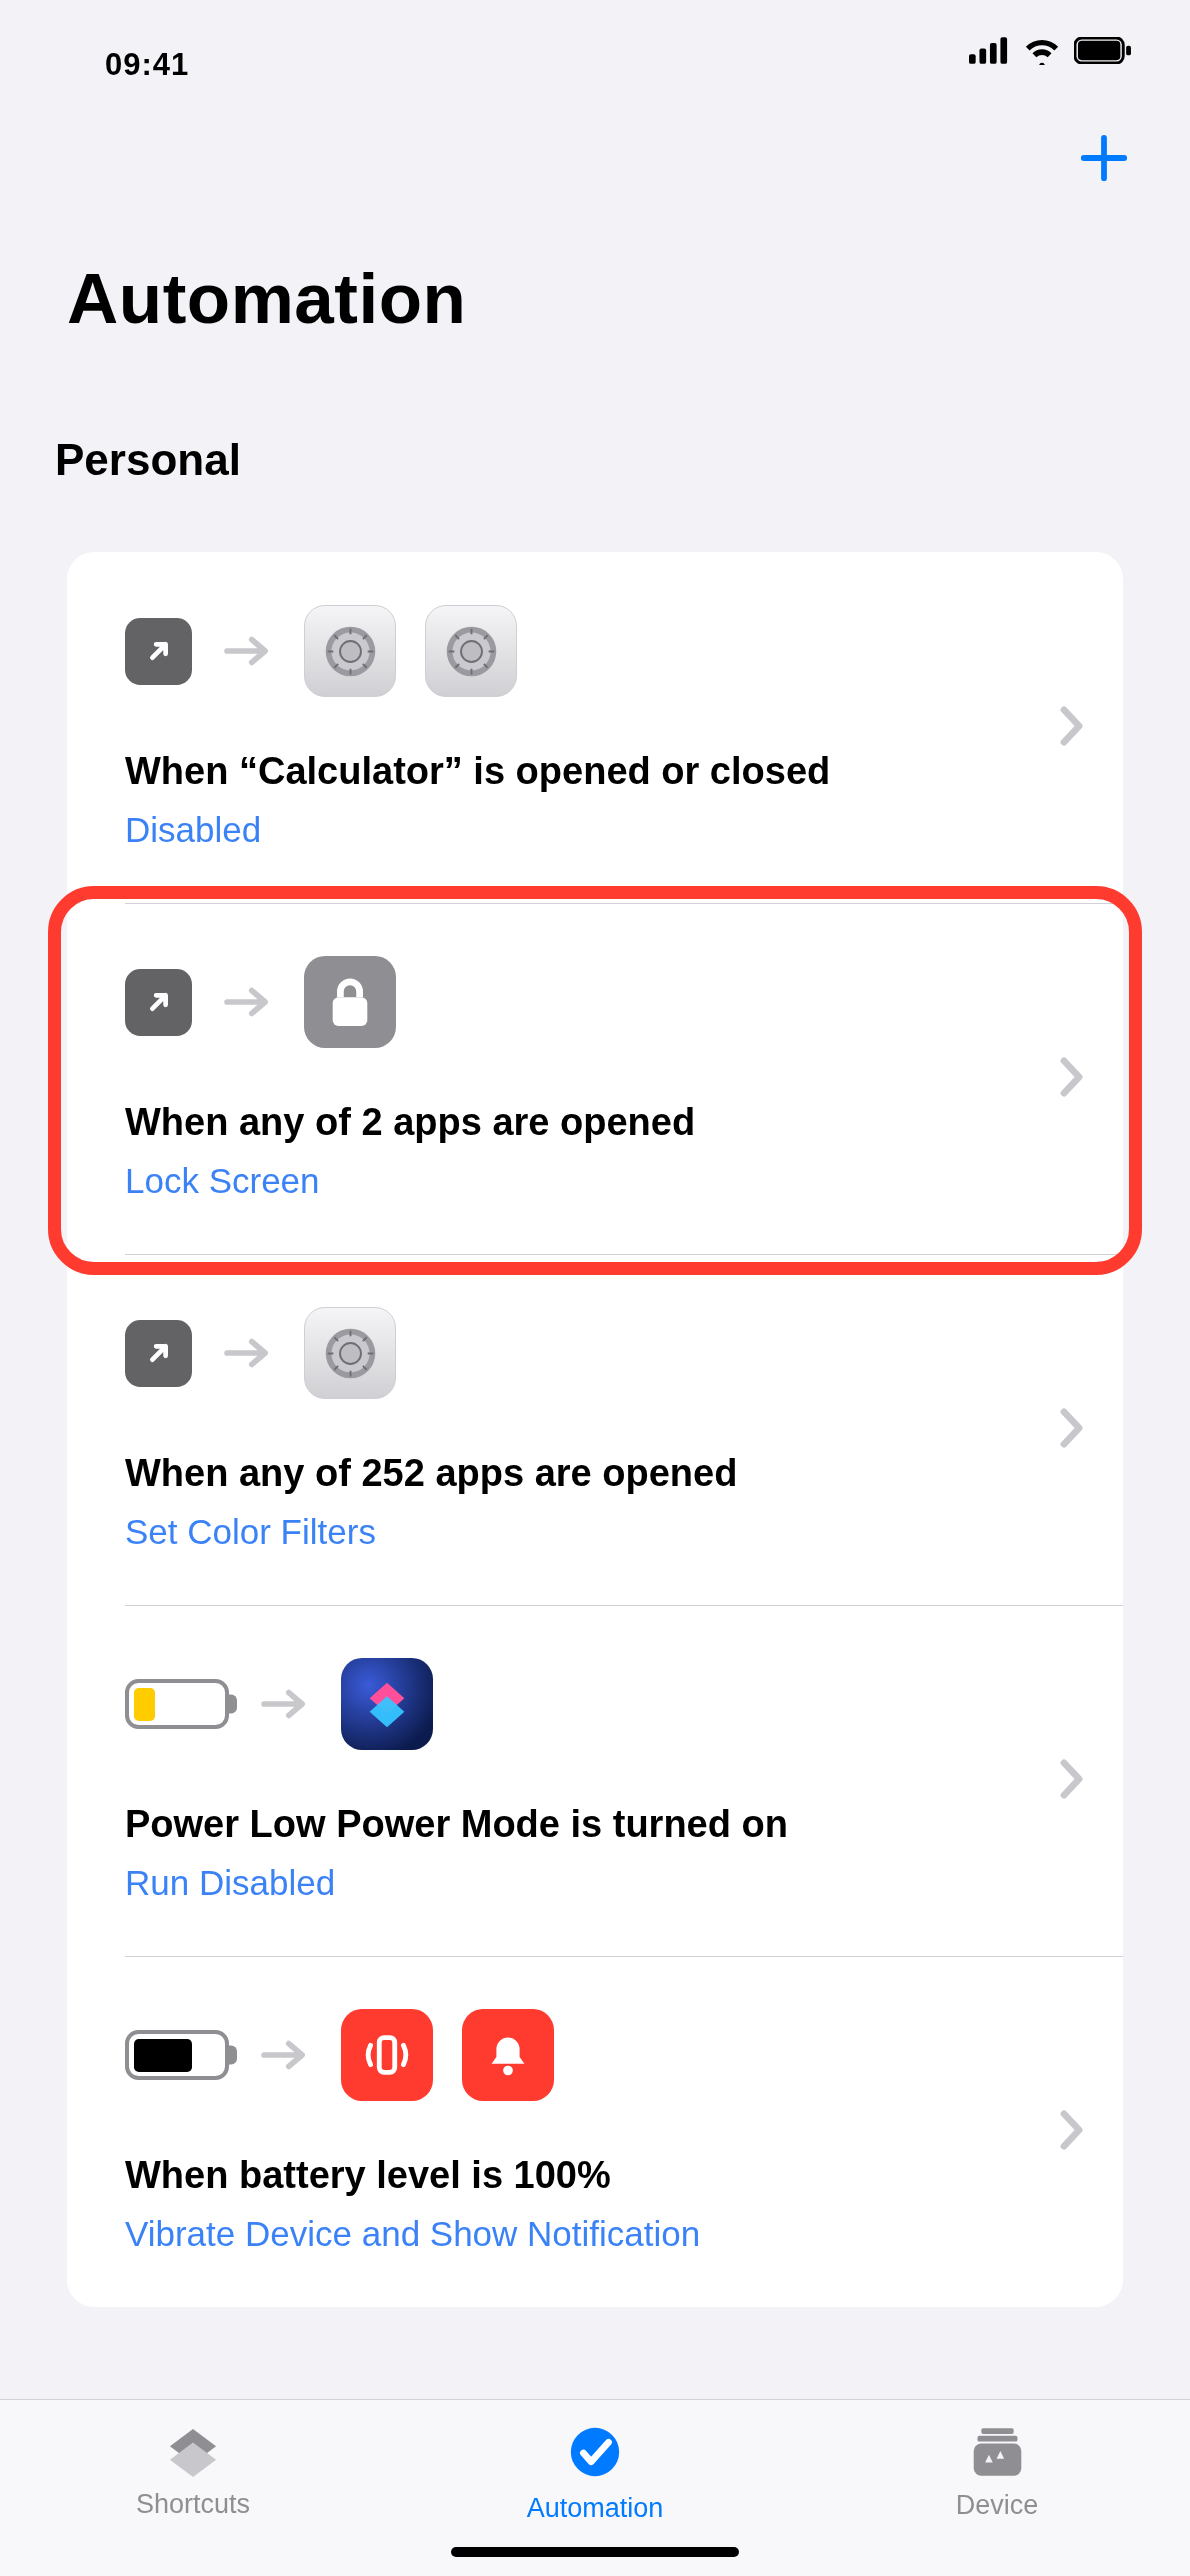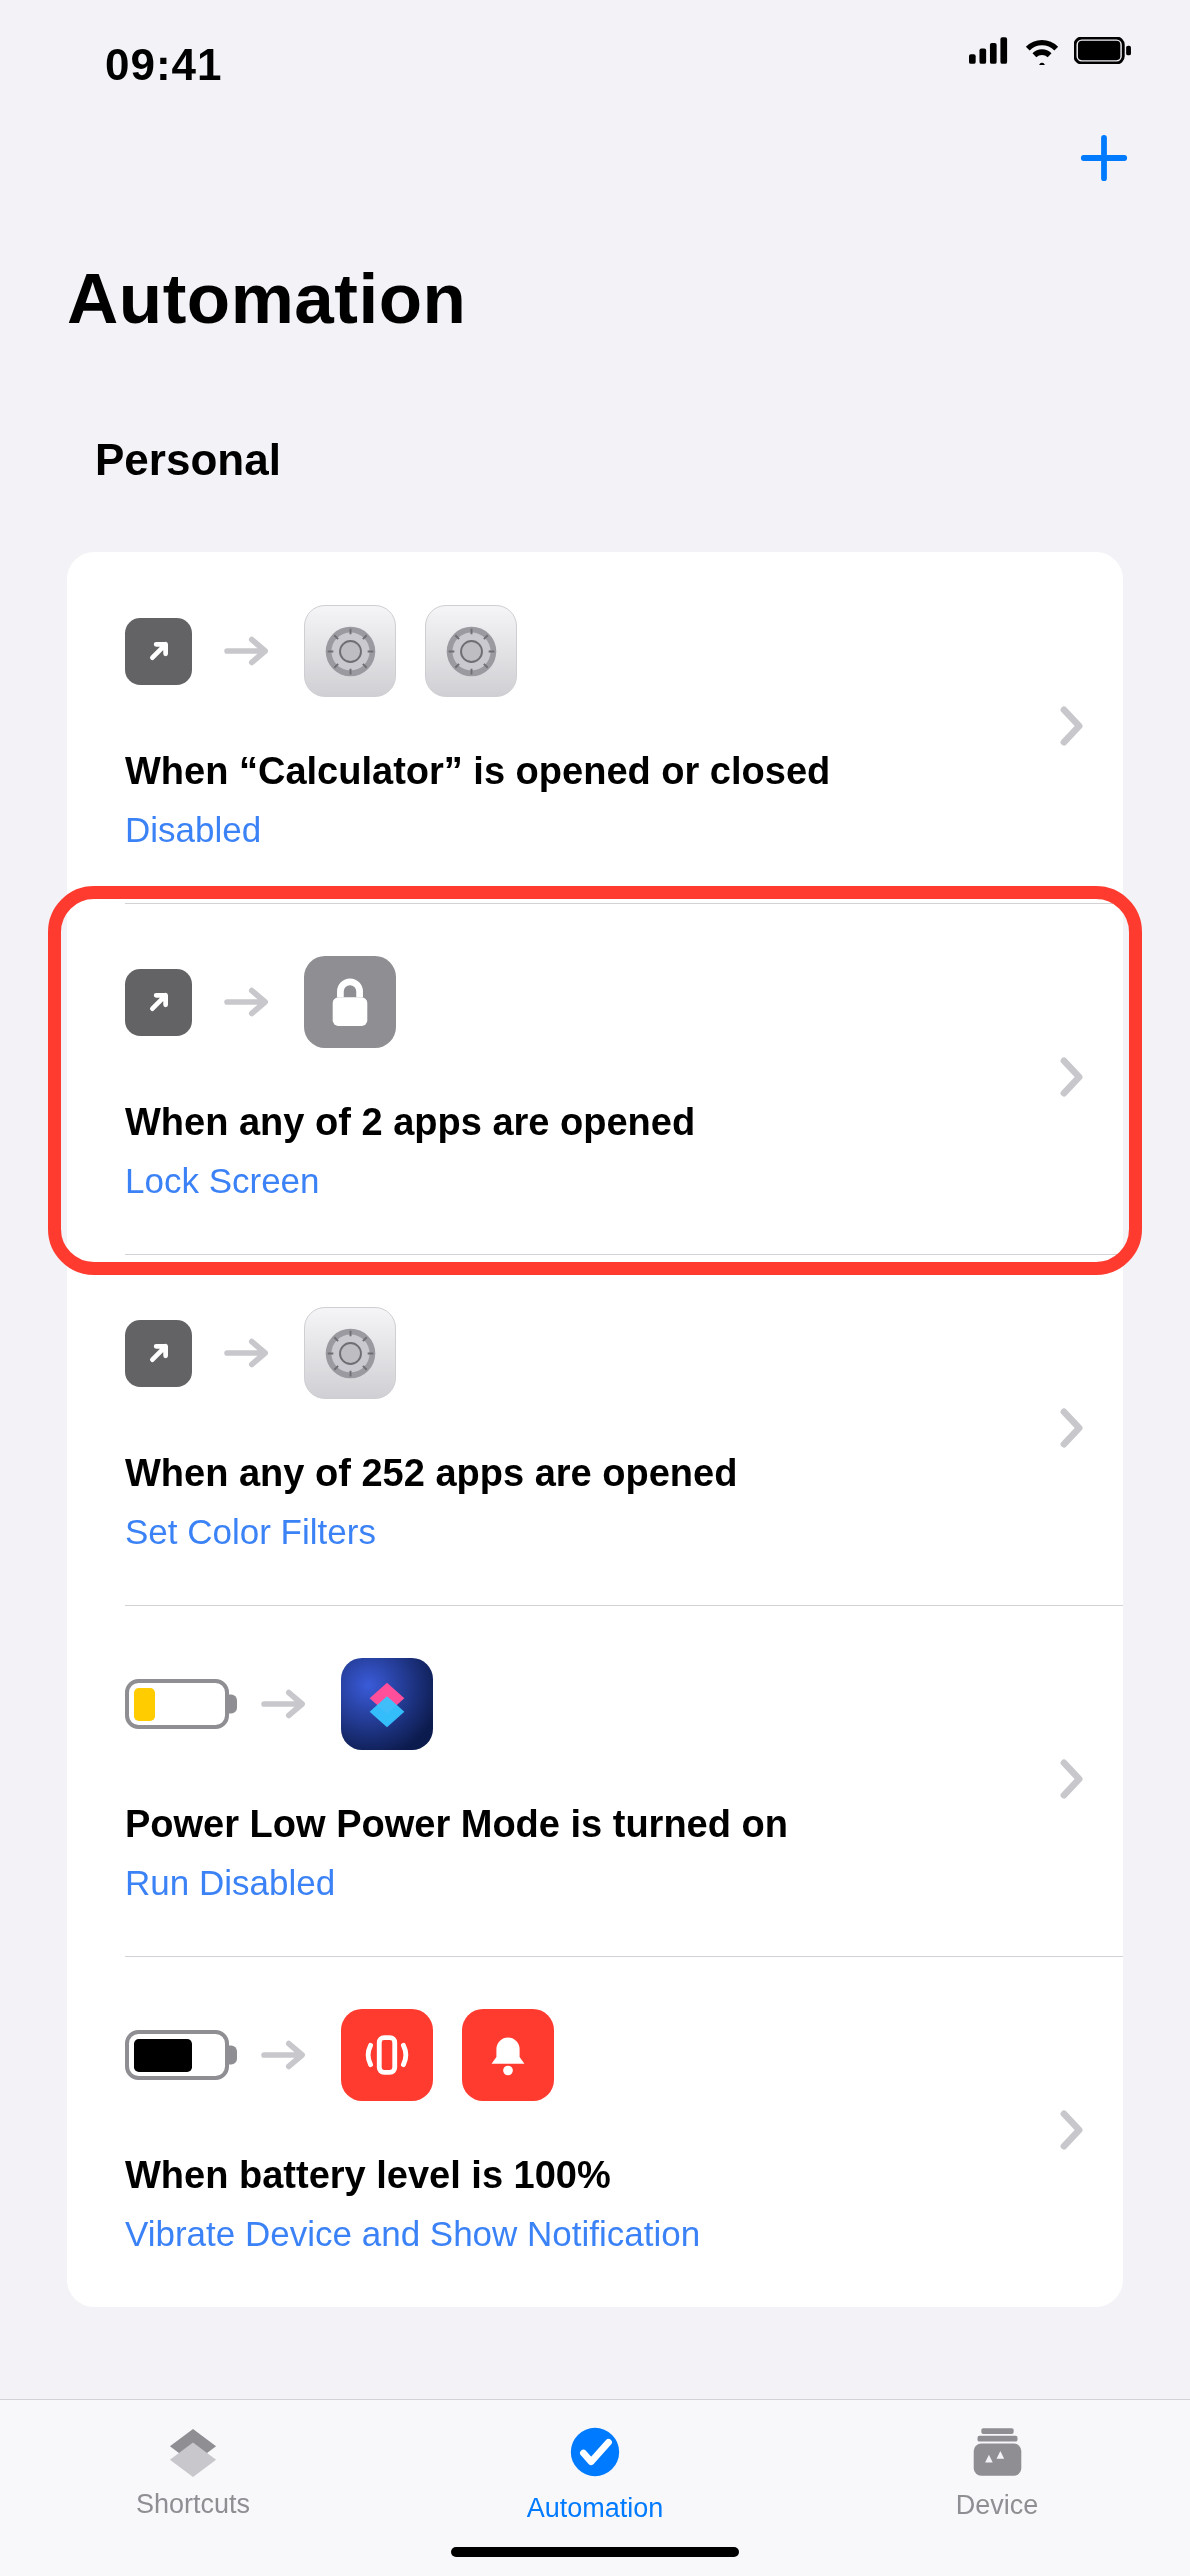--- a/index.html
+++ b/index.html
@@ -13,21 +13,21 @@
   }
 
   
   .status-bar {
     height: 105px;
     display: flex;
     align-items: center;
     justify-content: space-between;
     padding: 0 58px 0 105px;
   }
-  .status-time { font-size: 44px; font-weight: 600; letter-spacing: 1px; margin-top: 24px; }
+  .status-time { font-size: 31px; font-weight: 600; letter-spacing: 1px; margin-top: 24px; }
   .status-icons { display: flex; align-items: center; gap: 13.4px; }
 
   
   .nav-row {
     height: 105px;
     display: flex;
     align-items: center;
     justify-content: flex-end;
     padding: 0 48px;
   }
@@ -41,21 +41,21 @@
     font-size: 71px;
     font-weight: 700;
     padding: 48px 67px 38px;
     letter-spacing: 0.5px;
   }
 
   
   .section-header {
     font-size: 44px;
     font-weight: 700;
-    padding: 58px 95px 38px;
+    padding: 58px 55px 38px;
   }
 
   
   .list {
     margin: 29px 67px 0;
     background: #fff;
     border-radius: 27px;
     overflow: visible;
   }
   .row {

